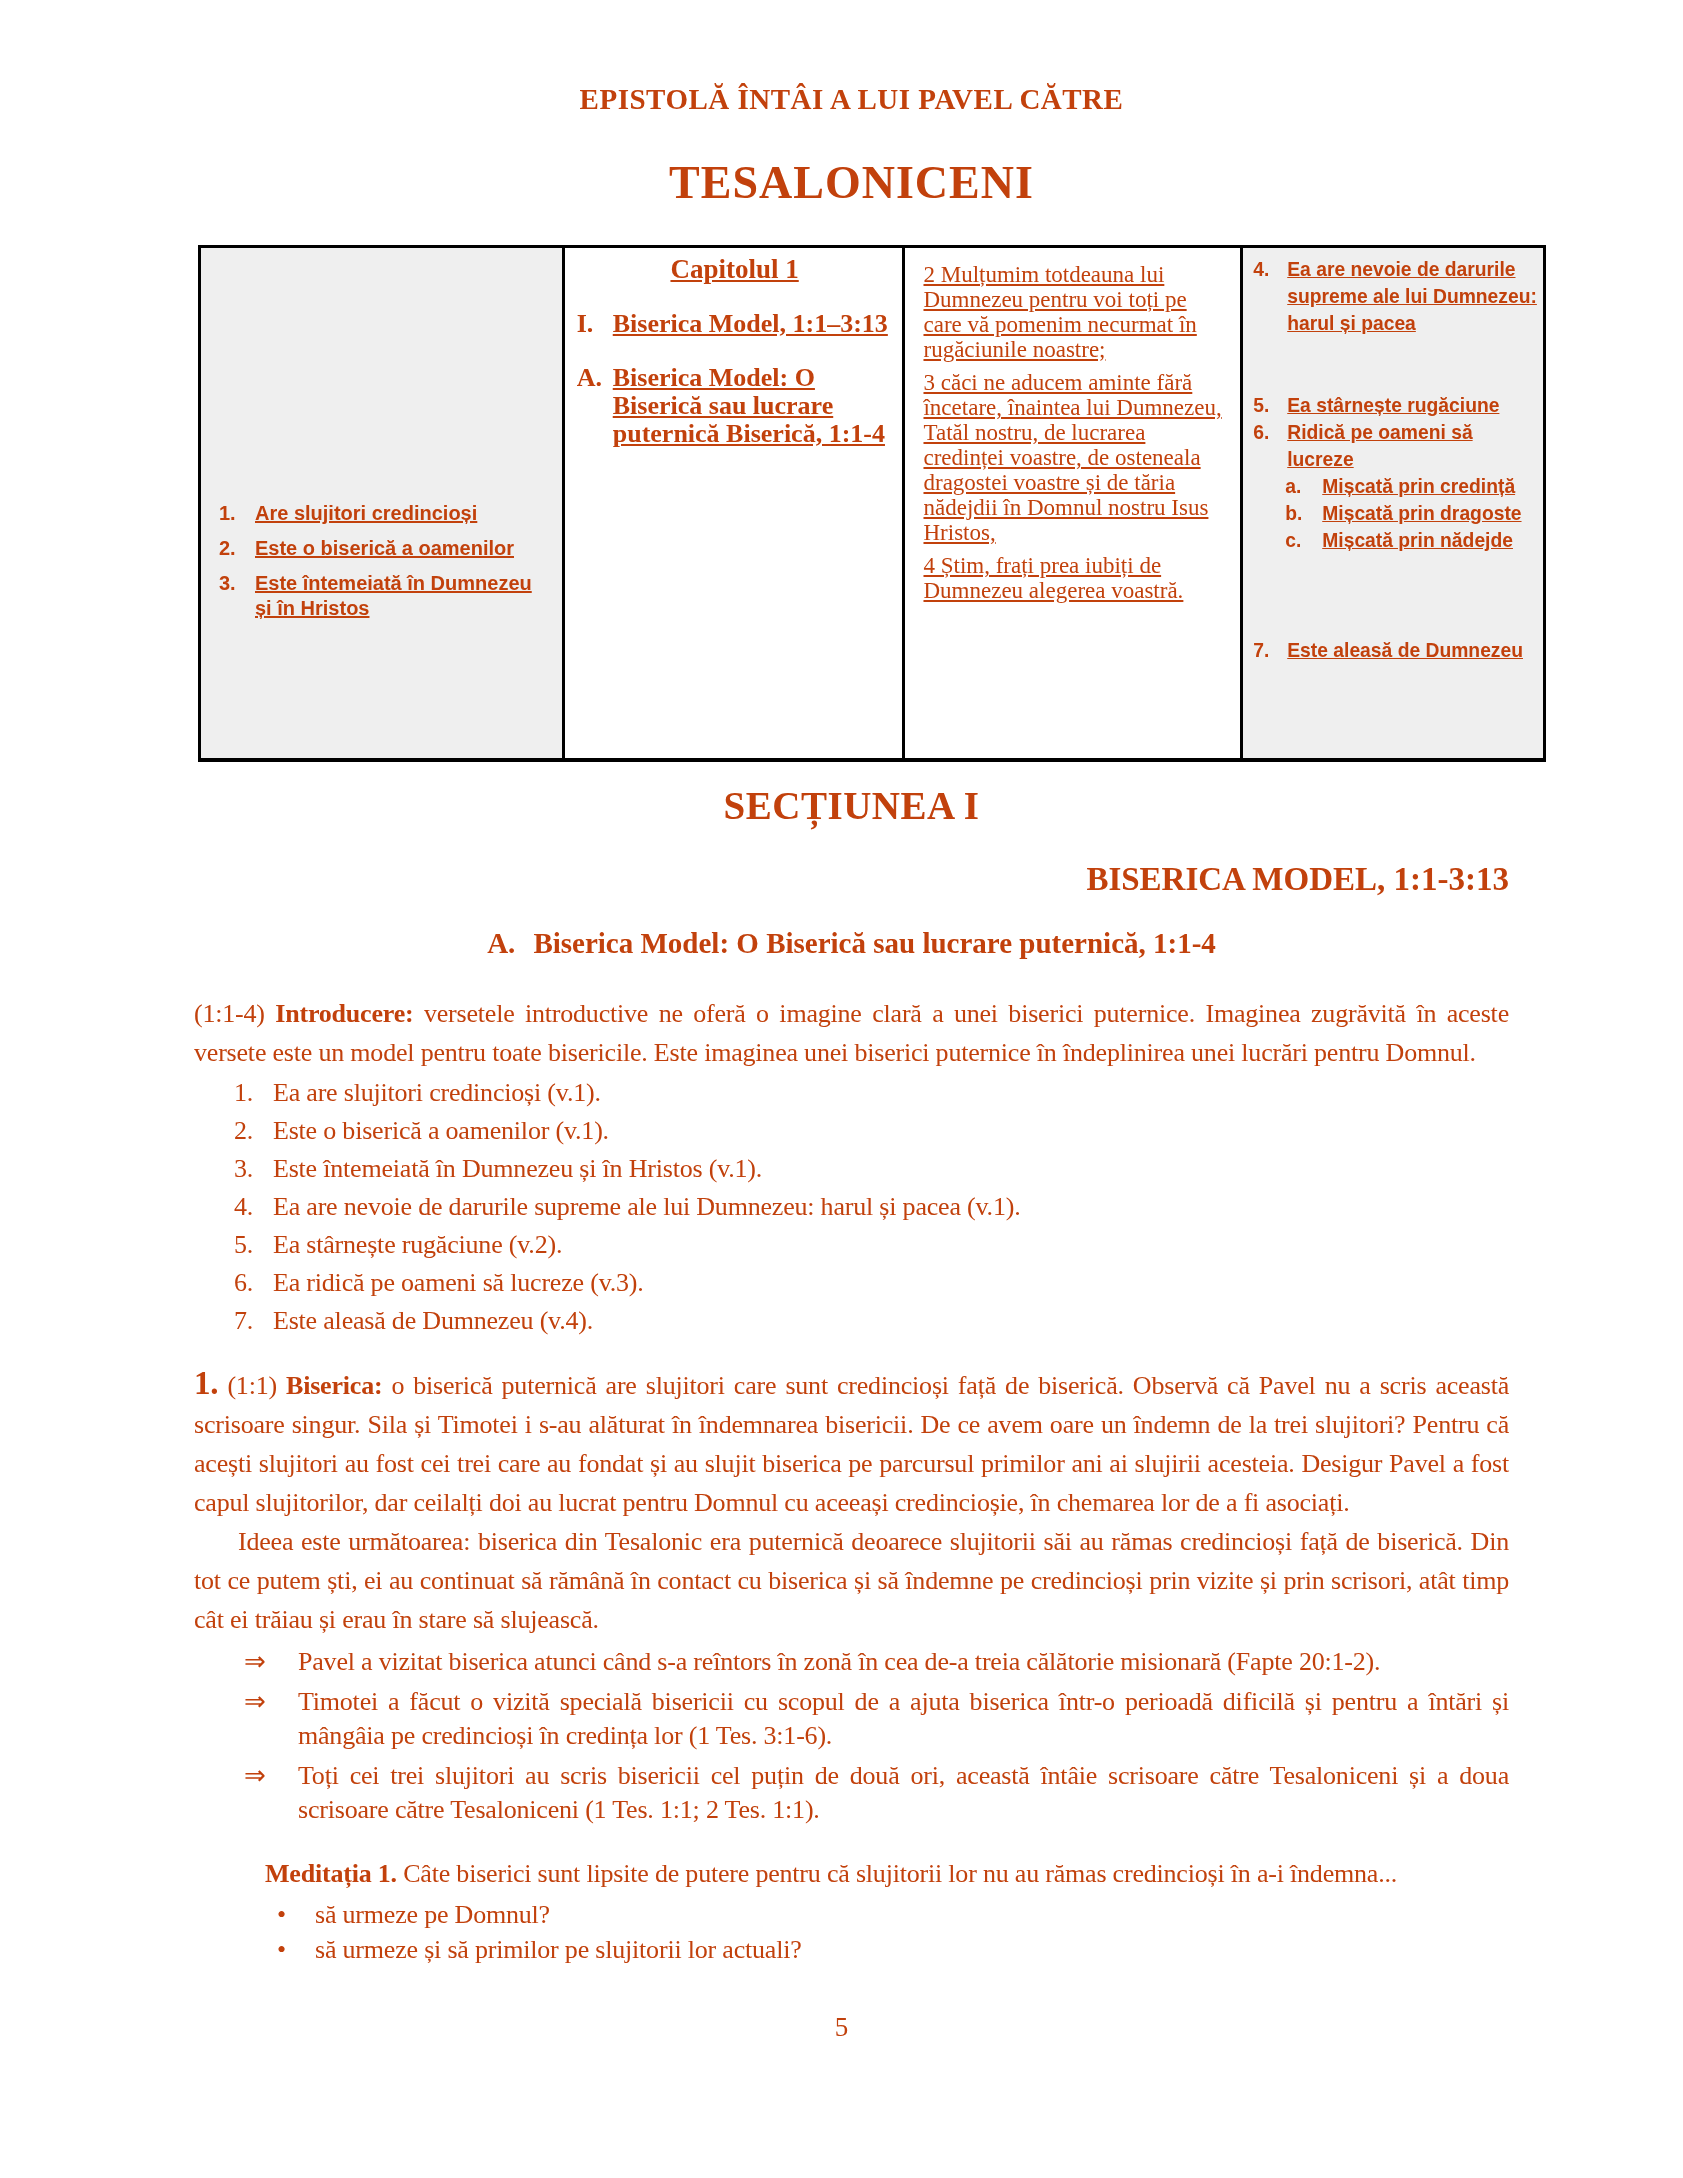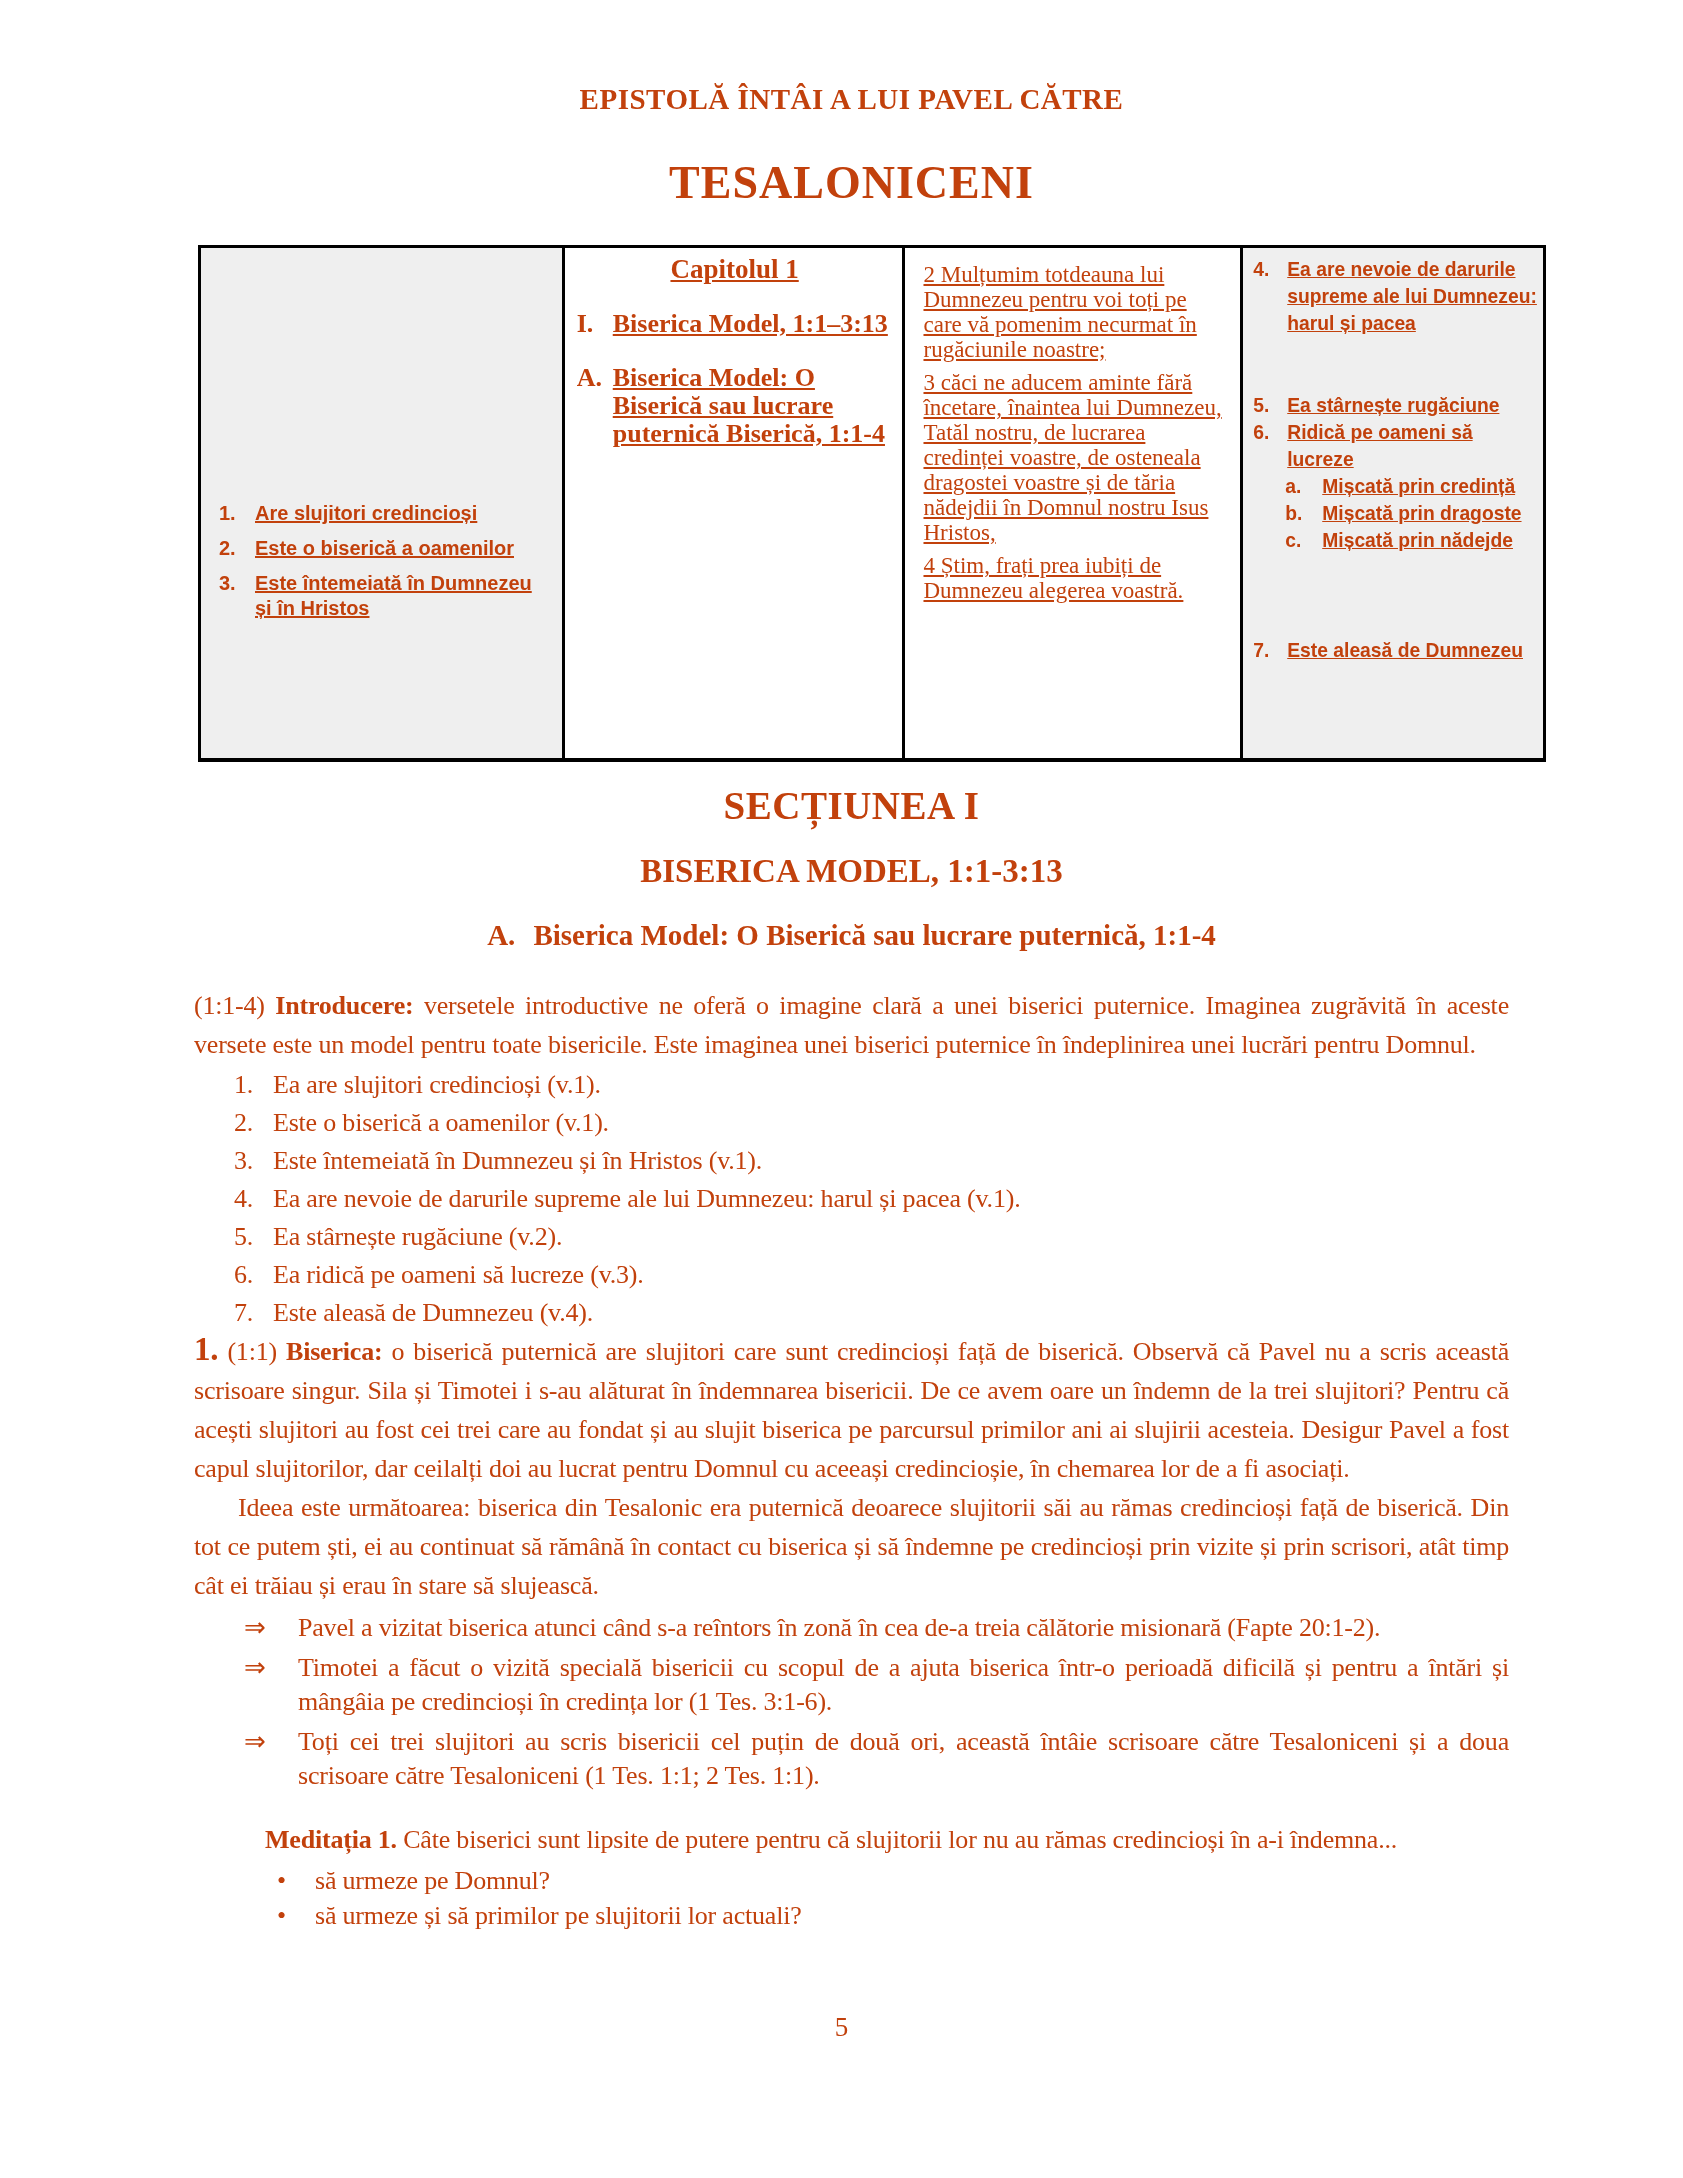--- a/index.html
+++ b/index.html
@@ -34,32 +34,32 @@
 
   .cap-title{text-align:center;font-weight:bold;font-size:27px;line-height:30px;}
   .th{font-weight:bold;font-size:26px;line-height:28px;position:relative;padding-left:36px;margin-top:26px;}
   .th .n{position:absolute;left:0;}
   .passage{margin-top:18px;font-size:23px;line-height:25px;}
   .passage .init{font-size:34px;line-height:1;}
   .verse{font-size:23px;line-height:25px;margin:8px;}
 
   
   .sec-title{text-align:center;font-weight:bold;font-size:39px;line-height:44px;margin-top:22px;letter-spacing:0.5px;}
-  .sec-sub{text-align:center;font-weight:bold;font-size:33px;line-height:38px;margin-top:24px;}
+  .sec-sub{text-align:right;font-weight:bold;font-size:33px;line-height:38px;margin-top:32px;}
   .sec-a{text-align:center;font-weight:bold;font-size:29px;line-height:34px;margin-top:28px;}
   .sec-a .amk{margin-right:18px;}
 
   
   .bodytext{font-size:26px;line-height:39px;text-align:justify;letter-spacing:-0.2px;}
   .intro{margin-top:34px;}
   .b{font-weight:bold;}
   .num-list{margin-top:2px;}
   .num-row{position:relative;padding-left:79px;line-height:38px;text-align:left;}
   .num-row .n{position:absolute;left:40px;}
-  .point1{}
+  .point1{margin-top:26px;}
   .bignum{font-size:33px;font-weight:bold;line-height:1;}
   .p-ideea{text-indent:44px;margin-top:0;}
   .arrow-list{margin-top:4px;}
   .arrow-item{position:relative;padding-left:104px;line-height:34px;margin-top:6px;text-align:justify;}
   .arrow-item .mk{position:absolute;left:50px;}
   .meditation{margin:30px 0 8px 71px;line-height:33px;text-align:justify;}
   .med-bullet{position:relative;margin-left:71px;padding-left:50px;line-height:34px;margin-top:1px;text-align:left;}
   .med-bullet .mk{position:absolute;left:12px;}
   .pagenum{position:absolute;left:0;right:0;top:2012px;text-align:center;font-size:27px;}
 </style>

